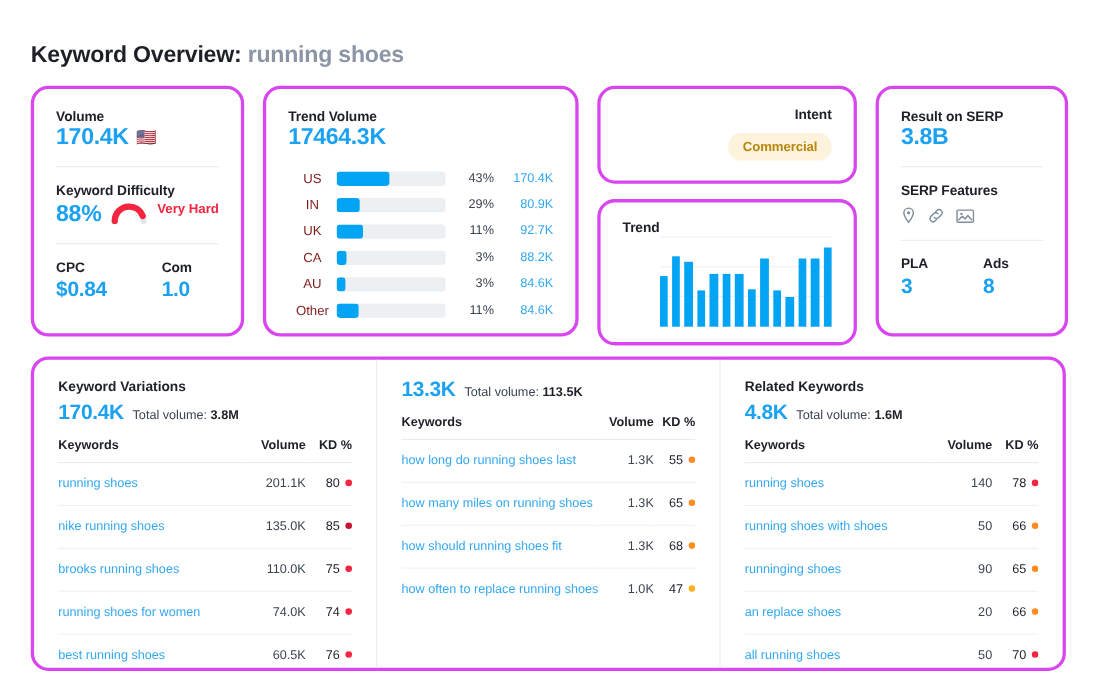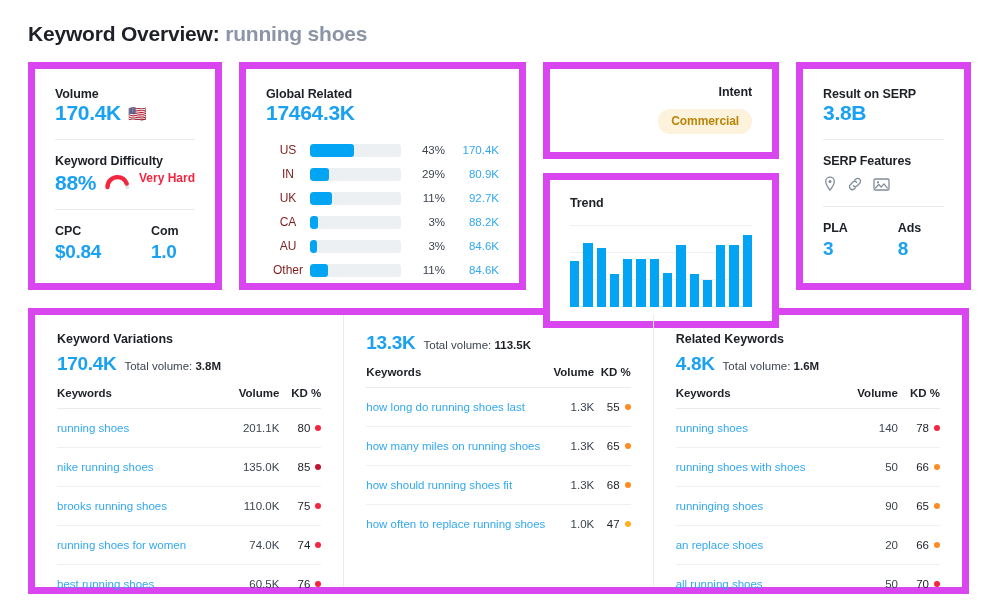--- a/index.html
+++ b/index.html
@@ -7,42 +7,42 @@
     width: 997px; height: 615px;
     background: #ffffff;
     font-family: "Liberation Sans", sans-serif;
     overflow: hidden;
   }
   .page {
     position: relative;
     width: 997px; height: 593px;
     background: #ffffff;
     border-radius: 14px;
-    padding: 14px 28px 0 28px;
+    padding: 30px 28px 0 28px;
   }
 
   
   .page-title {
     font-size: 21px;
     font-weight: bold;
     color: #1d2026;
     letter-spacing: -0.2px;
     margin: 8px 0 16px 0;
     white-space: nowrap;
   }
   .page-title .kw {
     color: #8c95a5;
     font-weight: bold;
   }
 
   
   .card {
     background: #ffffff;
-    border: 7px solid #d946ef;
-    border-radius: 0;
+    border: 3px solid #d946ef;
+    border-radius: 16px;
   }
 
   
   .top-row {
     display: flex;
     gap: 17px;
     align-items: stretch;
     height: 228px;
   }
   .col-volume   { width: 194px; flex: none; }
@@ -146,21 +146,21 @@
     padding: 5px 13px 6px 13px;
     border-radius: 12px;
     background: #fdf3dd;
     color: #b8860b;
     font-size: 12px;
     font-weight: bold;
     letter-spacing: -0.1px;
   }
 
   
-  .trend-card { padding: 16px 20px 14px 20px; flex: 1; display: flex; flex-direction: column; }
+  .trend-card { padding: 16px 20px 14px 20px; flex: 1; display: flex; }
   .trend-plot {
     position: relative;
     flex: 1;
     margin-top: 15px;
     min-height: 82px;
   }
   .grid-line {
     position: absolute; left: 0; right: 0;
     height: 1px; background: #eef1f3;
   }
@@ -278,21 +278,21 @@
           <div class="bigval sm">$0.84</div>
         </div>
         <div class="mini">
           <div class="label">Com</div>
           <div class="bigval sm">1.0</div>
         </div>
       </div>
     </div>
 
     <div class="card col-global card-pad">
-      <div class="label">Global Related</div>
+      <div class="label">Trend Volume</div>
       <div class="bigval">17464.3K</div>
       <div class="gv-list" id="gv-list">
           <div class="gv-row">
             <div class="gv-cc">US</div>
             <div class="gv-track">
               <div class="gv-fill" style="width: 48%;"></div>
             </div>
             <div class="gv-pct">43%</div>
             <div class="gv-vol">170.4K</div>
           </div>

